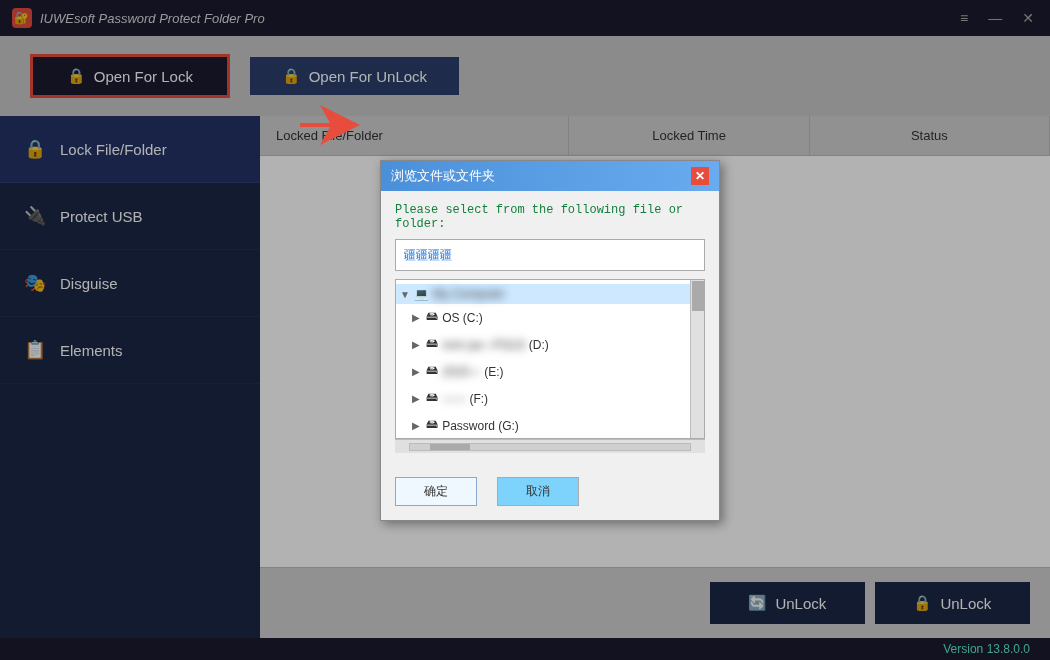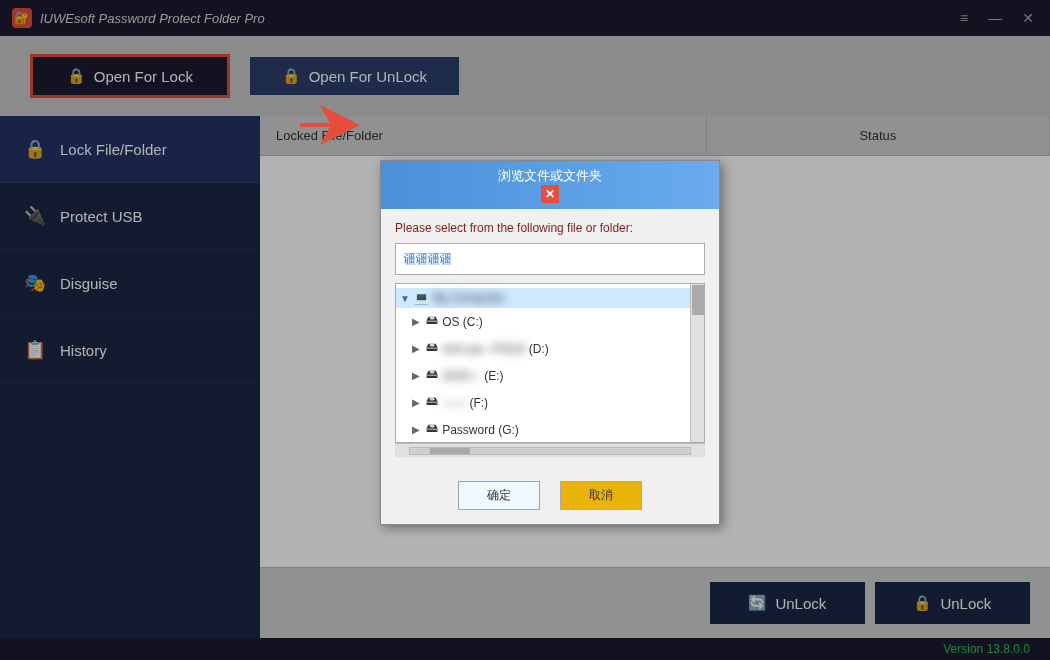--- a/index.html
+++ b/index.html
@@ -193,21 +193,21 @@
       font-weight: 500;
       min-width: 155px;
       justify-content: center;
     }
 
     
     .version-bar {
       background: #1a1a2e;
       padding: 4px 20px;
       text-align: right;
-      color: #22c55e;
+      color: #5eead4;
       font-size: 12px;
     }
 
     
     .modal-overlay {
       position: absolute;
       top: 0;
       left: 0;
       right: 0;
       bottom: 0;
@@ -230,21 +230,20 @@
     }
 
     .dialog-titlebar {
       background: linear-gradient(to right, #4a90d9, #6aabef);
       padding: 6px 10px;
       display: flex;
       align-items: center;
       justify-content: space-between;
       color: white;
       font-size: 13px;
-      flex-direction: column;
     }
 
     .dialog-close-btn {
       background: #e74c3c;
       border: none;
       color: white;
       width: 18px;
       height: 18px;
       cursor: pointer;
       font-size: 12px;
@@ -253,23 +252,23 @@
       justify-content: center;
       font-weight: bold;
     }
 
     .dialog-content {
       padding: 12px 14px;
     }
 
     .dialog-prompt {
       font-size: 12px;
-      color: #7f1d1d;
+      color: #15803d;
       margin-bottom: 8px;
-      font-family: Liberation Sans, sans-serif;
+      font-family: Liberation Mono, monospace;
     }
 
     .dialog-path-input {
       width: 100%;
       background: white;
       border: 1px solid #aaa;
       padding: 8px 8px;
       font-size: 12px;
       color: #1a6ed8;
       margin-bottom: 8px;
@@ -339,27 +338,27 @@
       width: 40px;
       height: 6px;
       background: #aaa;
       position: absolute;
       left: 20px;
       top: 0;
     }
 
     .dialog-buttons {
       display: flex;
-      justify-content: center;
+      justify-content: flex-start;
       gap: 20px;
       padding: 12px 14px 14px;
     }
 
     .dialog-btn {
-      background: #eab308;
+      background: #7dd3fc;
       border: 1px solid #aaa;
       padding: 5px 28px;
       font-size: 12px;
       cursor: pointer;
       color: #333;
     }
     .dialog-btn.confirm {
       background: #f0f8ff;
       border-color: #88aacc;
     }
@@ -404,28 +403,29 @@
       <div class="sidebar-item">
         <span class="sidebar-icon">🔌</span>
         <span>Protect USB</span>
       </div>
       <div class="sidebar-item">
         <span class="sidebar-icon">🎭</span>
         <span>Disguise</span>
       </div>
       <div class="sidebar-item">
         <span class="sidebar-icon">📋</span>
-        <span>History</span>
+        <span>Elements</span>
       </div>
     </div>
 
     <div class="right-panel">
 
       <div class="table-header">
         <div class="table-col">Locked File/Folder</div>
+        <div class="table-col">Locked Time</div>
         <div class="table-col">Status</div>
       </div>
 
       <div class="table-content">
       </div>
 
       <div class="bottom-bar">
         <button class="btn-bottom">
           <span>🔄</span>
           <span>UnLock</span>

